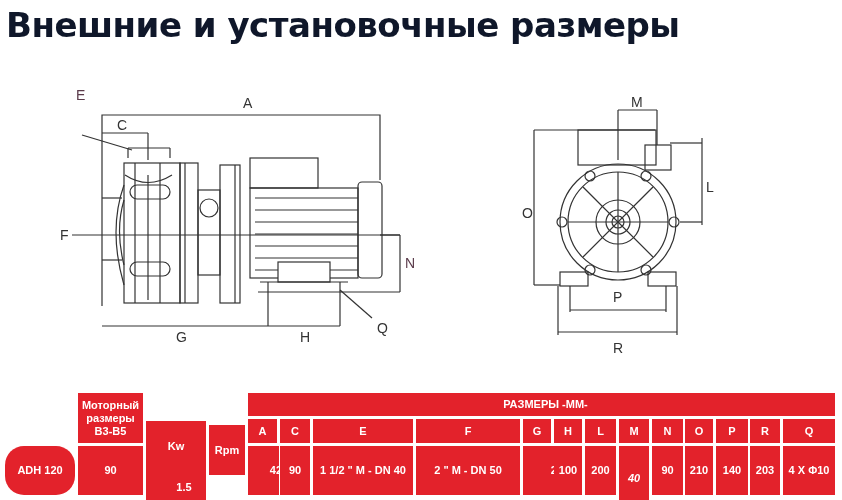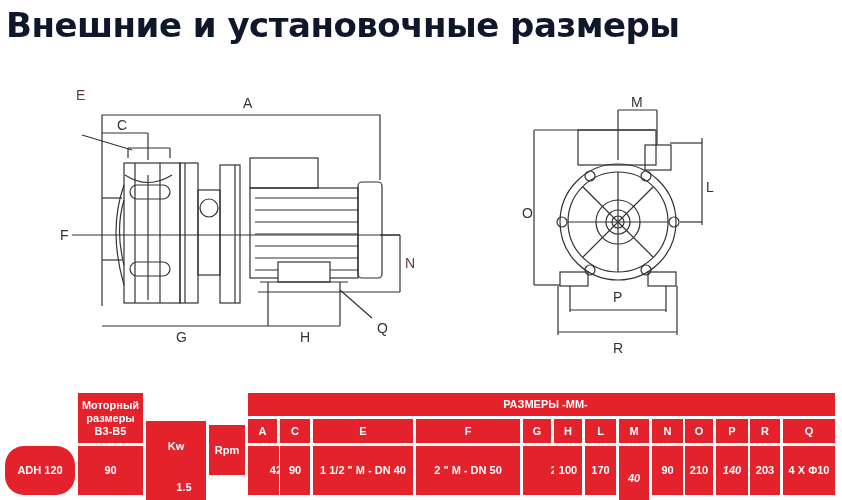--- a/index.html
+++ b/index.html
@@ -169,20 +169,20 @@
 
   <div class="cell" style="left:0;top:53px;width:70px;height:49px;border-radius:19px;">ADH 120</div>
   <div class="cell" style="left:73px;top:53px;width:65px;height:49px;">90</div>
   <div class="cell" style="left:141px;top:70px;width:60px;height:49px;padding-left:16px;">1.5</div>
   <div class="cell" style="left:243px;top:53px;width:29px;height:49px;padding-left:31px;">426</div>
   <div class="cell" style="left:275px;top:53px;width:30px;height:49px;">90</div>
   <div class="cell" style="left:308px;top:53px;width:100px;height:49px;">1 1/2 " M - DN 40</div>
   <div class="cell" style="left:411px;top:53px;width:104px;height:49px;">2 " M - DN 50</div>
   <div class="cell" style="left:518px;top:53px;width:25px;height:49px;padding-left:37px;">257</div>
   <div class="cell" style="left:549px;top:53px;width:28px;height:49px;">100</div>
-  <div class="cell" style="left:580px;top:53px;width:31px;height:49px;">170</div>
+  <div class="cell" style="left:580px;top:53px;width:31px;height:49px;">200</div>
   <div class="cell" style="left:614px;top:53px;width:30px;height:65px;font-style:italic;">40</div>
   <div class="cell" style="left:647px;top:53px;width:31px;height:49px;">90</div>
   <div class="cell" style="left:680px;top:53px;width:28px;height:49px;">210</div>
-  <div class="cell" style="left:711px;top:53px;width:32px;height:49px;font-style:italic;">140</div>
+  <div class="cell" style="left:711px;top:53px;width:32px;height:49px;">140</div>
   <div class="cell" style="left:745px;top:53px;width:30px;height:49px;">203</div>
   <div class="cell" style="left:778px;top:53px;width:52px;height:49px;">4 X Φ10</div>
 </div>
 
 </body></html>

